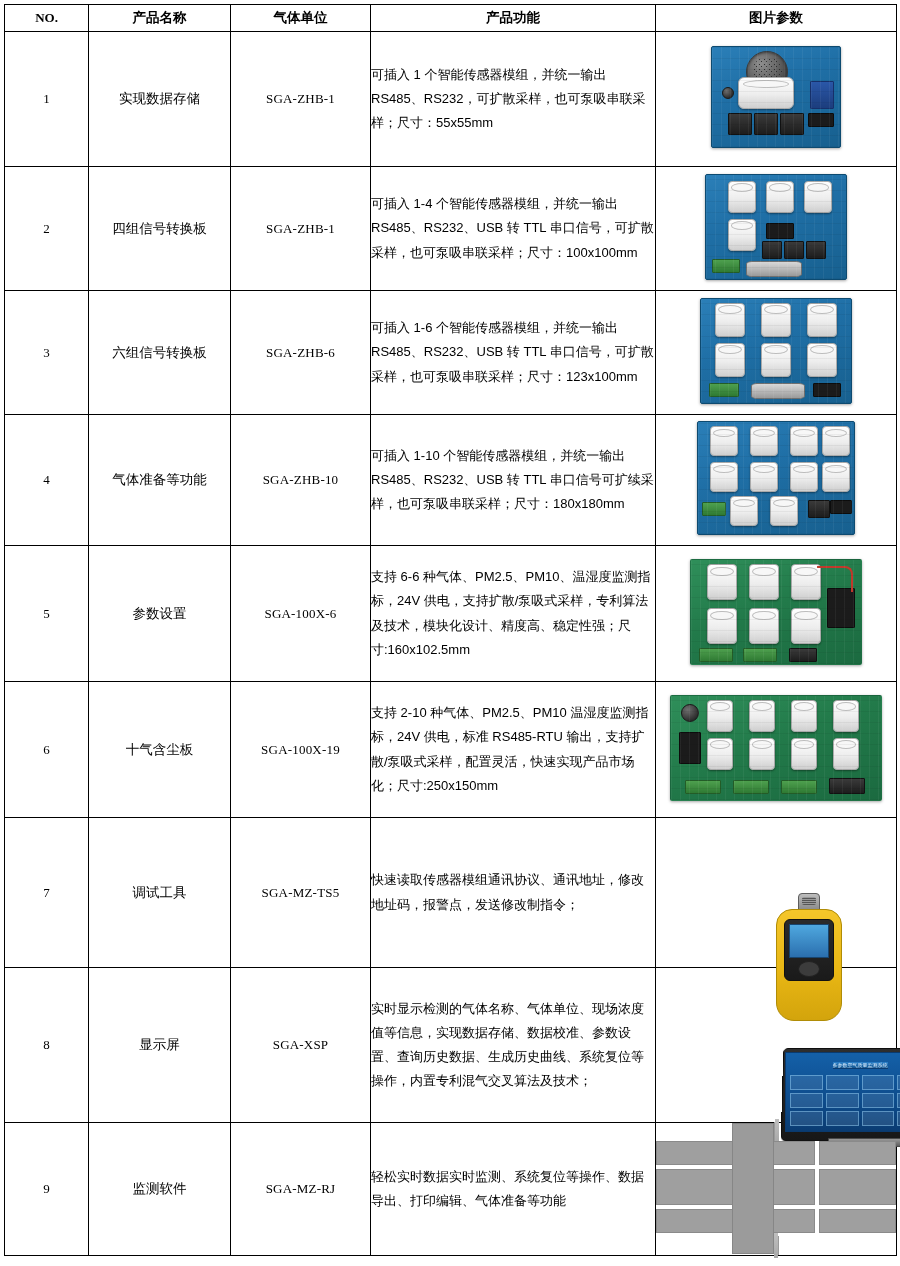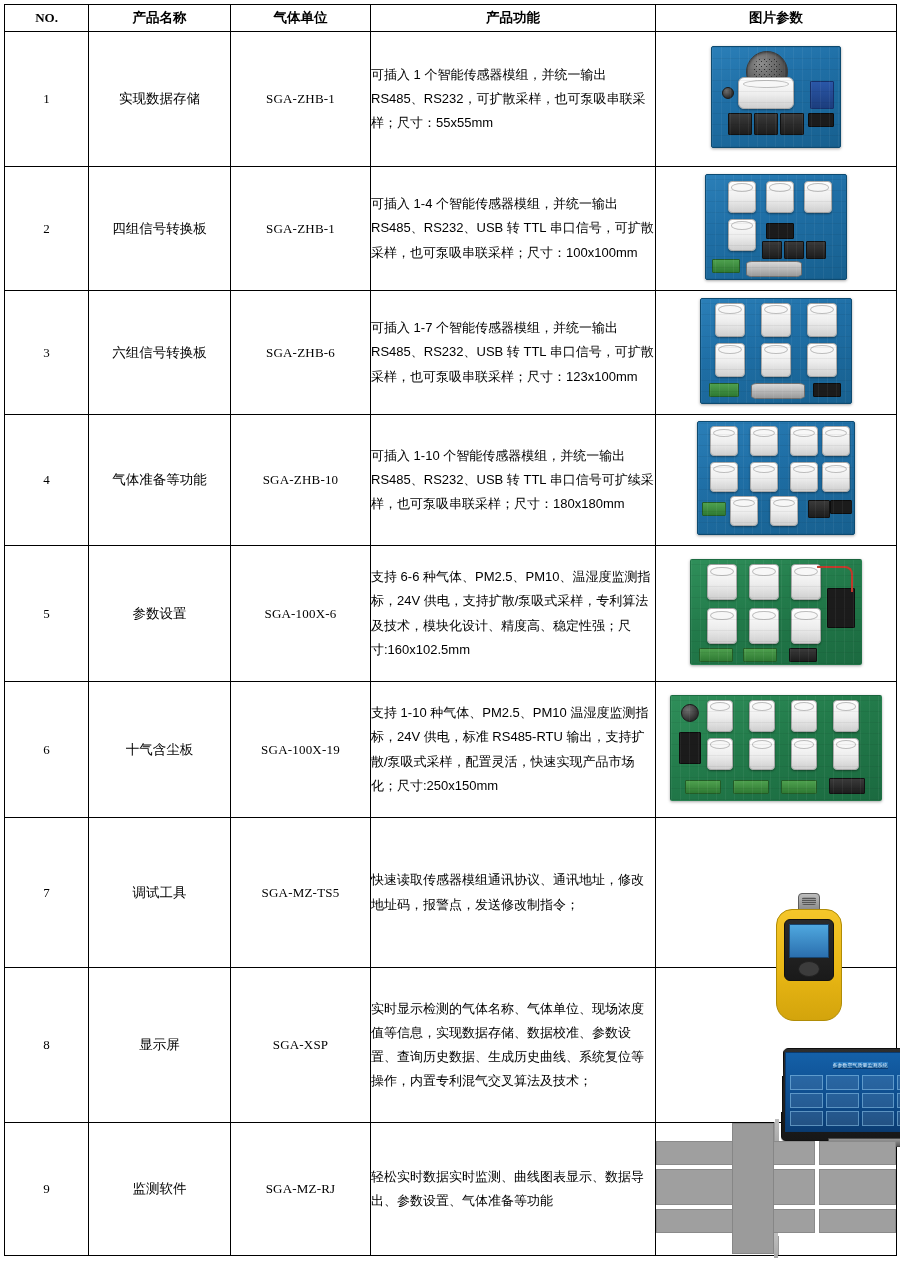--- a/index.html
+++ b/index.html
@@ -392,21 +392,21 @@
               <span class="conn green-term" style="left:6px;top:84px;width:26px;height:12px;"></span>
             </span>
           </span>
         </td>
       </tr>
 
       <tr style="height:124px;">
         <td class="cell-no">3</td>
         <td class="cell-name">六组信号转换板</td>
         <td class="cell-model">SGA-ZHB-6</td>
-        <td class="cell-func">可插入 1-7 个智能传感器模组，并统一输出 RS485、RS232、USB 转 TTL 串口信号，可扩散采样，也可泵吸串联采样；尺寸：123x100mm</td>
+        <td class="cell-func">可插入 1-6 个智能传感器模组，并统一输出 RS485、RS232、USB 转 TTL 串口信号，可扩散采样，也可泵吸串联采样；尺寸：123x100mm</td>
         <td class="cell-img">
           <span class="art">
             <span class="pcb" style="width:150px;height:104px;display:inline-block;">
               <span class="can" style="left:14px;top:4px;width:28px;height:32px;"></span>
               <span class="can" style="left:60px;top:4px;width:28px;height:32px;"></span>
               <span class="can" style="left:106px;top:4px;width:28px;height:32px;"></span>
               <span class="can" style="left:14px;top:44px;width:28px;height:32px;"></span>
               <span class="can" style="left:60px;top:44px;width:28px;height:32px;"></span>
               <span class="can" style="left:106px;top:44px;width:28px;height:32px;"></span>
               <span class="conn green-term" style="left:8px;top:84px;width:28px;height:12px;"></span>
@@ -464,21 +464,21 @@
               <span class="conn" style="left:98px;top:88px;width:26px;height:12px;"></span>
             </span>
           </span>
         </td>
       </tr>
 
       <tr style="height:136px;">
         <td class="cell-no">6</td>
         <td class="cell-name">十气含尘板</td>
         <td class="cell-model">SGA-100X-19</td>
-        <td class="cell-func">支持 1-10 种气体、PM2.5、PM10 温湿度监测指标，24V 供电，标准 RS485-RTU 输出，支持扩散/泵吸式采样，配置灵活，快速实现产品市场化；尺寸:250x150mm</td>
+        <td class="cell-func">支持 2-10 种气体、PM2.5、PM10 温湿度监测指标，24V 供电，标准 RS485-RTU 输出，支持扩散/泵吸式采样，配置灵活，快速实现产品市场化；尺寸:250x150mm</td>
         <td class="cell-img">
           <span class="art">
             <span class="pcb green" style="width:210px;height:104px;display:inline-block;">
               <span class="cap" style="left:10px;top:8px;width:16px;height:16px;"></span>
               <span class="can" style="left:36px;top:4px;width:24px;height:30px;"></span>
               <span class="can" style="left:78px;top:4px;width:24px;height:30px;"></span>
               <span class="can" style="left:120px;top:4px;width:24px;height:30px;"></span>
               <span class="can" style="left:162px;top:4px;width:24px;height:30px;"></span>
               <span class="can" style="left:36px;top:42px;width:24px;height:30px;"></span>
               <span class="can" style="left:78px;top:42px;width:24px;height:30px;"></span>
@@ -537,21 +537,21 @@
             </span>
             <span class="stand"></span>
           </span>
         </td>
       </tr>
 
       <tr style="height:128px;">
         <td class="cell-no">9</td>
         <td class="cell-name">监测软件</td>
         <td class="cell-model">SGA-MZ-RJ</td>
-        <td class="cell-func">轻松实时数据实时监测、曲线图表显示、数据导出、参数设置、气体准备等功能</td>
+        <td class="cell-func">轻松实时数据实时监测、系统复位等操作、数据导出、打印编辑、气体准备等功能</td>
         <td class="cell-img" style="padding:0;">
           <span class="software">
             <span class="sw-top"></span>
             <span class="sw-menu"></span>
             <span class="sw-body">
               <span class="sw-row">
                 <span class="sw-box"></span>
                 <span class="sw-box"></span>
                 <span class="sw-box"></span>
               </span>

